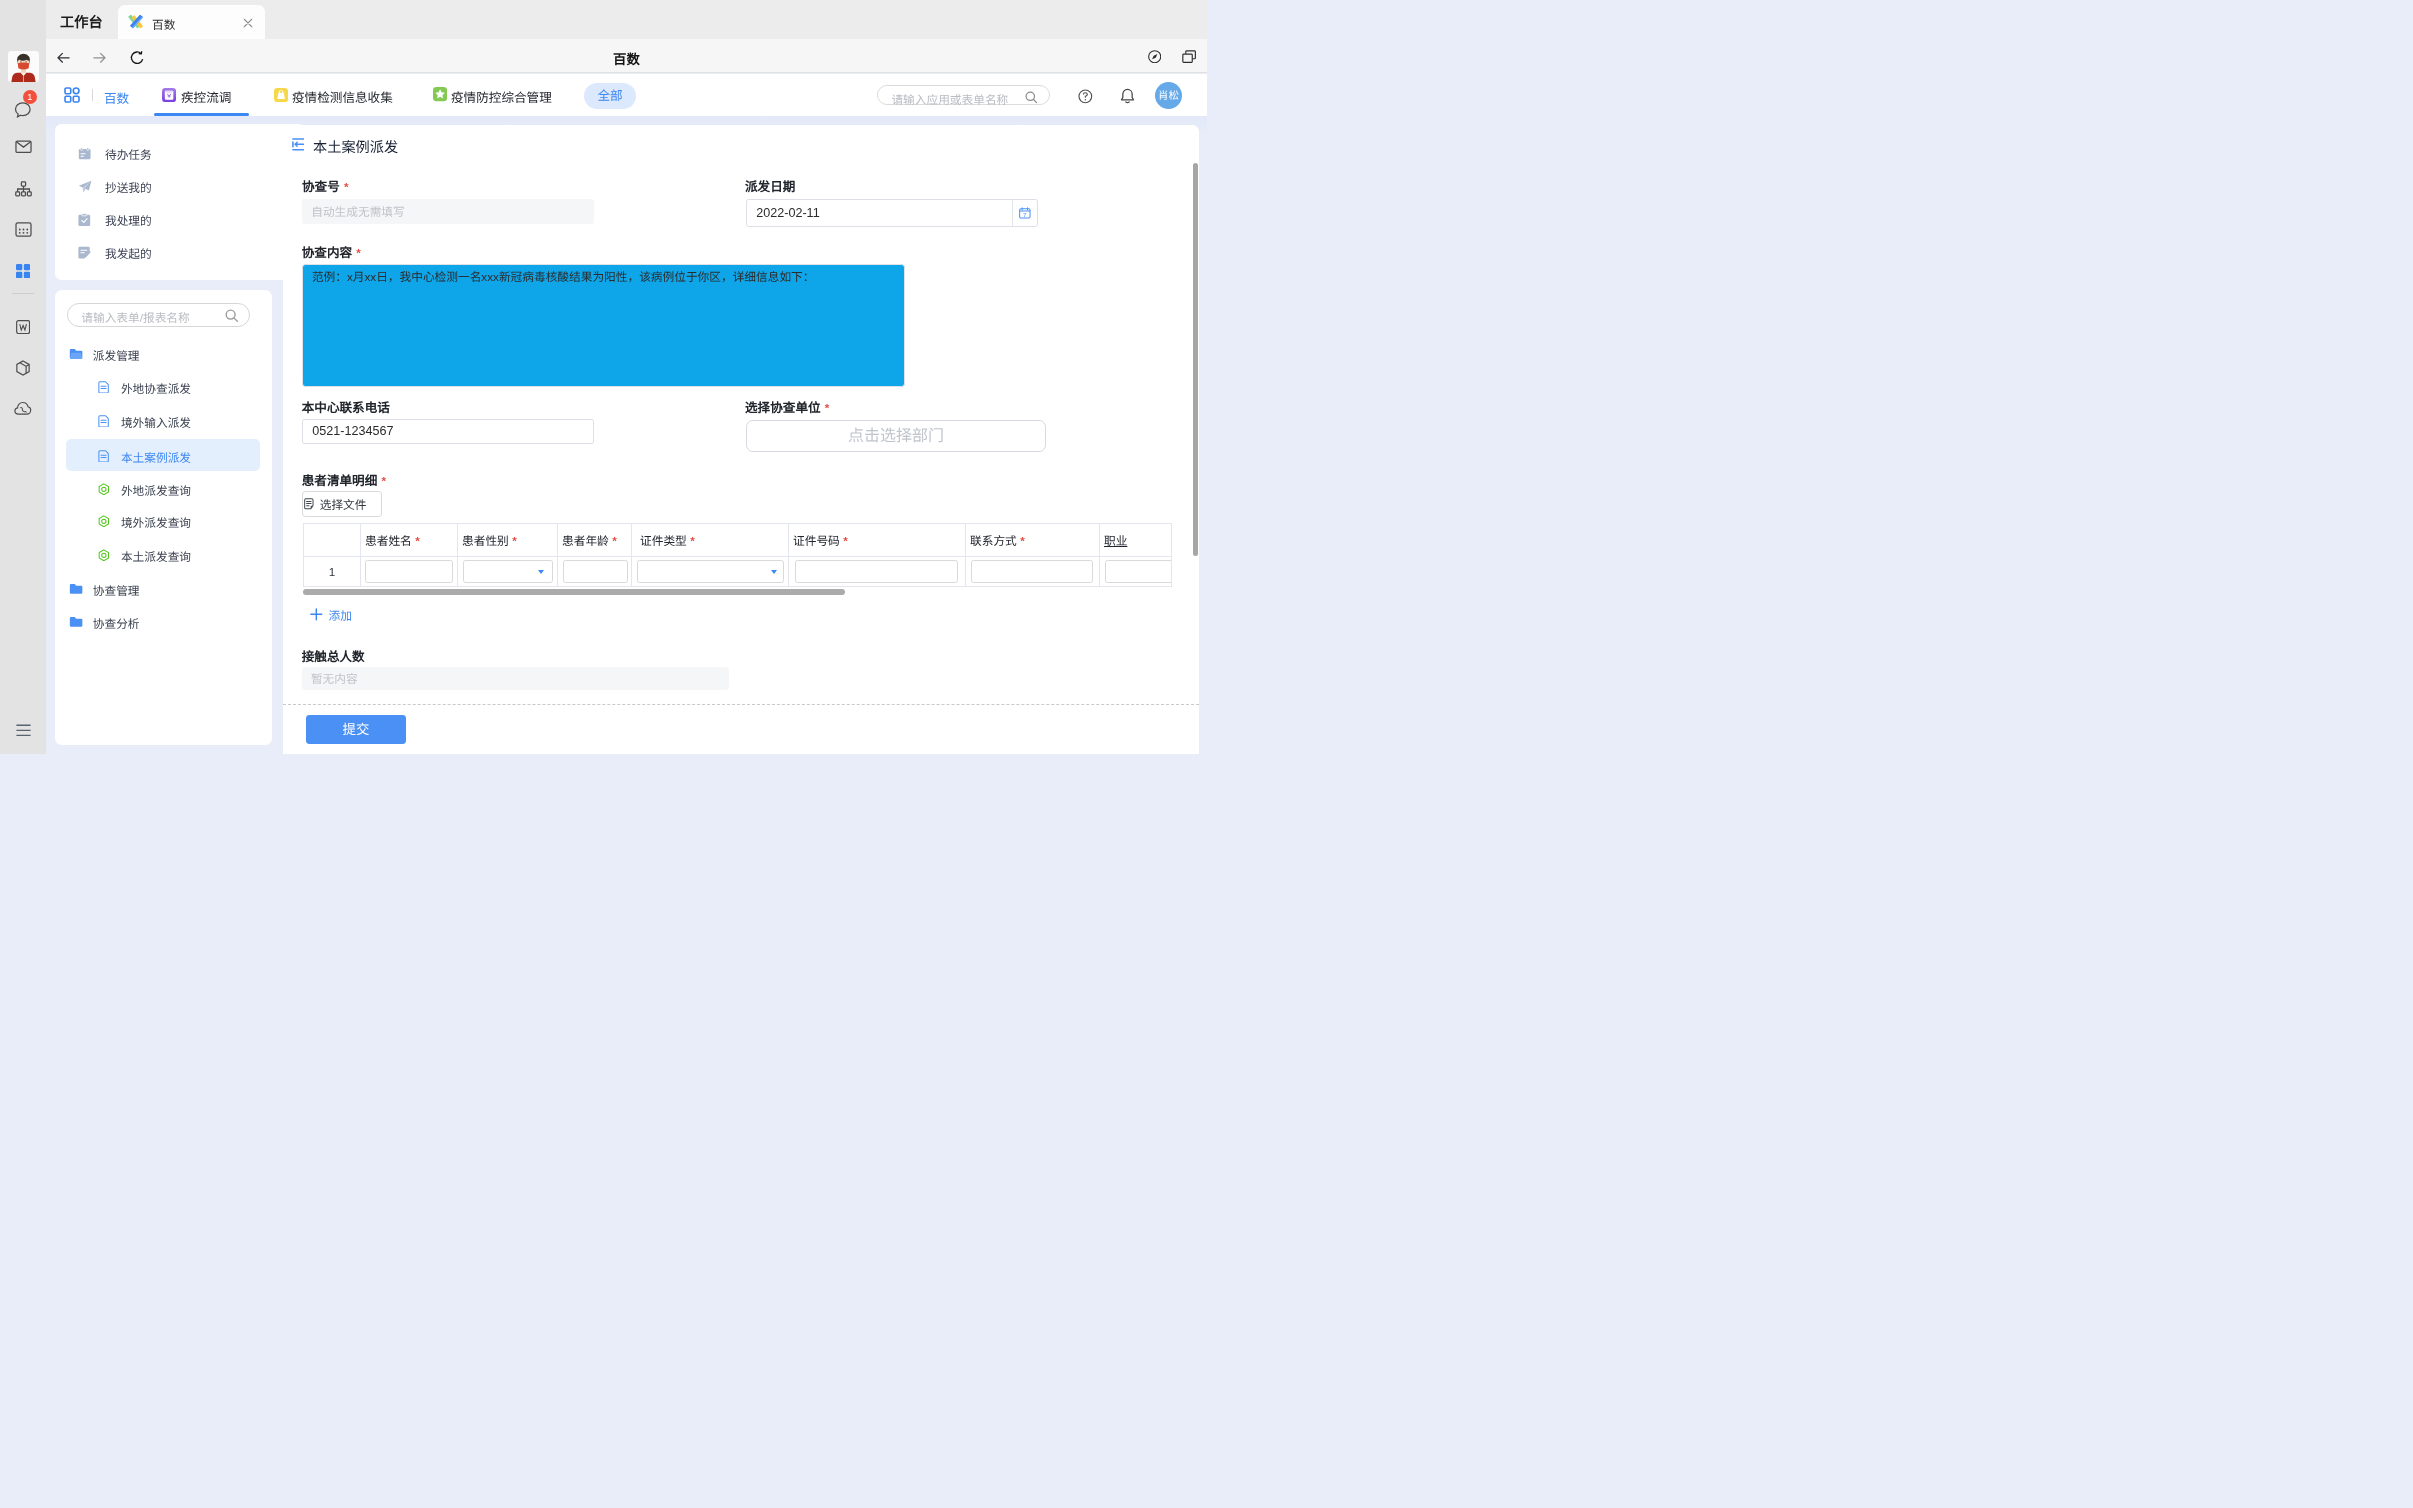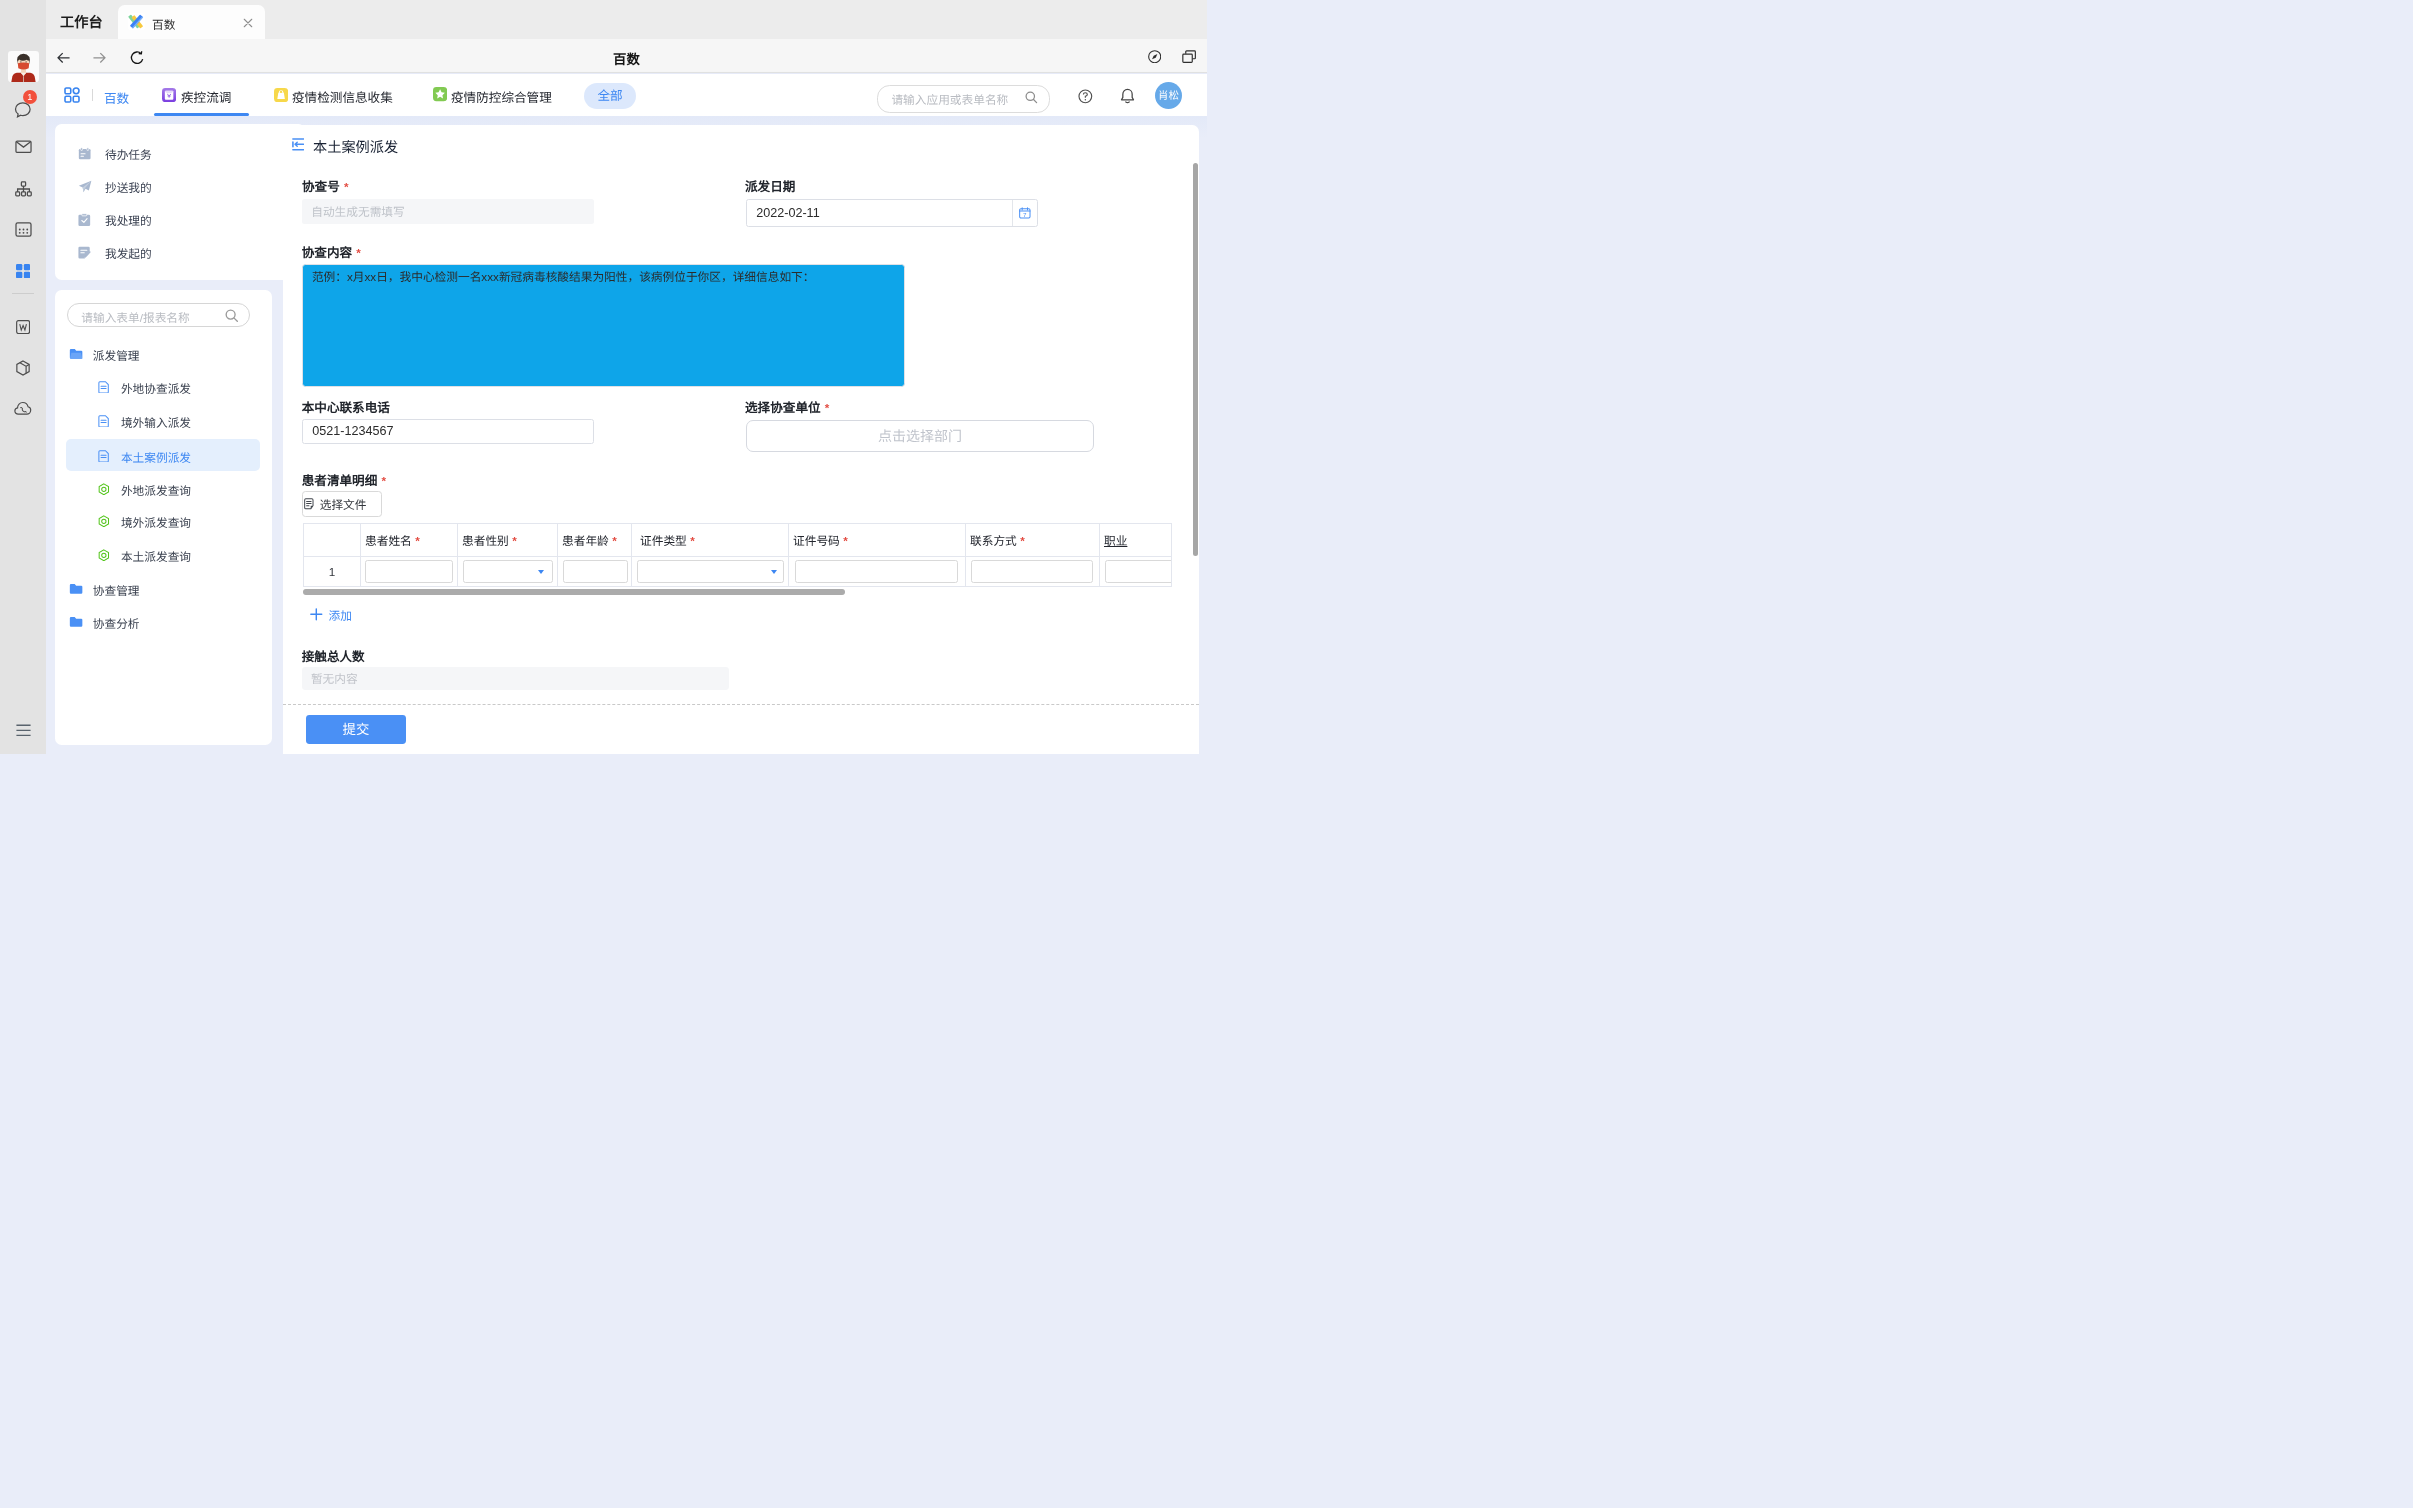--- a/index.html
+++ b/index.html
@@ -188,21 +188,21 @@
   <div class="abs" style="left:246px;top:12.6px;font-size:12.6px;font-weight:500;color:#23262e;">疫情检测信息收集</div>
 
   <svg class="abs" style="left:387px;top:13.4px;" width="14.2" height="14.2" viewBox="0 0 17 17">
     <rect width="17" height="17" rx="4" fill="#82ca52"></rect>
     <path d="M8.5 2.8 L10.3 6.4 L14.2 7 L11.3 9.8 L12 13.7 L8.5 11.8 L5 13.7 L5.7 9.8 L2.8 7 L6.7 6.4 Z" fill="#fff"></path>
   </svg>
   <div class="abs" style="left:405px;top:12.6px;font-size:12.6px;font-weight:500;color:#23262e;">疫情防控综合管理</div>
 
   <div class="abs" style="left:538px;top:8.8px;width:52px;height:26.4px;border-radius:13.4px;background:#dce8fc;text-align:center;line-height:26.4px;font-size:12.6px;color:#3d87f2;">全部</div>
 
-  <div class="abs" style="left:831px;top:11px;width:173px;height:28px;border:0.8px solid #dcdcdc;border-radius:12.6px;background:#fff;">
+  <div class="abs" style="left:831px;top:11px;width:173px;height:20px;border:0.8px solid #dcdcdc;border-radius:12.6px;background:#fff;">
     <div class="abs" style="left:13.4px;top:4.2px;font-size:11.7px;color:#b9bcc2;">请输入应用或表单名称</div>
     <svg class="abs" style="right:11px;top:5.4px;" width="12.6" height="12.6" viewBox="0 0 15 15" fill="none" stroke="#8c8c8c" stroke-width="1.5" stroke-linecap="round">
       <circle cx="6.3" cy="6.3" r="5"></circle>
         <path d="M10.2 10.2 L13.8 13.8"></path>
     </svg>
   </div>
 
   <svg class="abs" style="left:1032px;top:15px;" width="14.7" height="14.7" viewBox="0 0 18 18" fill="none" stroke="#4f4f4f" stroke-width="1.4">
     <circle cx="9" cy="9" r="7.8"></circle>
     <path d="M6.6 6.8 Q6.6 4.6 9 4.6 Q11.4 4.6 11.4 6.6 Q11.4 8.2 9 8.8 L9 10.6"></path>
@@ -357,21 +357,21 @@
     <div class="abs" style="left:18.7px;top:139px;width:603px;height:123px;border:0.8px solid #dfe1e6;border-radius:3.4px;background:#0ea5e9;font-size:11.7px;color:#2b2b2b;padding:3.4px 9.2px;line-height:17.6px;">范例：x月xx日，我中心检测一名xxx新冠病毒核酸结果为阳性，该病例位于你区，详细信息如下：</div>
 
     <div class="abs flx" style="left:18.7px;top:272px;">
         <label class="f">本中心联系电话</label>
       </div>
     <div class="abs flx" style="left:462px;top:272px;">
         <label class="f">选择协查单位</label>
         <span class="star">*</span>
       </div>
     <div class="abs" style="left:19px;top:294px;width:292px;height:25px;border:0.8px solid #dcdfe6;border-radius:2.5px;background:#fff;font-size:12.6px;color:#2b2b2b;line-height:23.5px;padding-left:9.2px;">0521-1234567</div>
-    <div class="abs" style="left:463px;top:295px;width:348px;height:32px;border:0.8px solid #d6d9e0;border-radius:7px;background:#fff;text-align:center;line-height:30px;font-size:14px;color:#c0c4cc;">点击选择部门</div>
+    <div class="abs" style="left:463px;top:295px;width:300px;height:32px;border:0.8px solid #d6d9e0;border-radius:7px;background:#fff;text-align:center;line-height:30px;font-size:16px;color:#c0c4cc;">点击选择部门</div>
 
     <div class="abs flx" style="left:18.7px;top:345px;">
         <label class="f">患者清单明细</label>
         <span class="star">*</span>
       </div>
     <div class="abs flx" style="left:19px;top:366px;width:80px;height:26px;border:0.8px solid #d9d9d9;border-radius:3.4px;background:#fff;justify-content:flex-start;">
       <svg width="11.7" height="11.7" viewBox="0 0 14 14" fill="none" stroke="#42464d" stroke-width="1.2" style="margin-right:5px;">
         <path d="M2 2.4 Q2 1 3.4 1 L10.6 1 Q12 1 12 2.4 L12 9.2 L9.4 13 L3.4 13 Q2 13 2 11.6 Z"></path>
         <path d="M4.3 4.2 L9.7 4.2 M4.3 6.7 L9.7 6.7 M4.3 9.2 L7.2 9.2" stroke-linecap="round"></path>
         <path d="M12 9.4 L9.2 9.4 L9.2 13 Z" fill="#42464d" stroke="none"></path>

